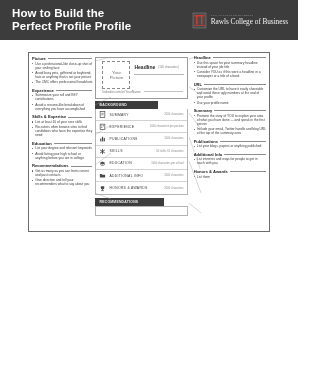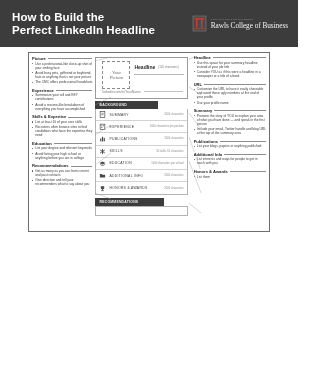--- a/index.html
+++ b/index.html
@@ -6,21 +6,21 @@
   html, body {
     width: 298px; height: 386px;
     background: #ffffff;
     font-family: "Liberation Sans", sans-serif;
     overflow: hidden;
   }
 
   
   .header {
     position: relative;
-    height: 47px;
+    height: 40px;
     background: #3c3c3c;
     display: flex;
     align-items: center;
     justify-content: space-between;
     padding: 0 10px 0 12px;
   }
   .header-title {
     color: #ffffff;
     font-size: 11.5px;
     font-weight: bold;
@@ -198,21 +198,21 @@
     border: 0.6px solid #b4b4b4;
     height: 10px;
   }
 </style>
 </head>
 <body>
 
 <div class="header">
   <div class="header-title">
     <span>How to Build the</span>
-    <span>Perfect LinkedIn Headline</span>
+    <span>Perfect Profile Profile</span>
   </div>
   <div class="logo">
     <span class="logo-mark">
       <svg viewBox="0 0 30 34" width="15" height="17">
         <rect x="2" y="2" width="26" height="30" fill="#4a4a4a" stroke="#8d8d8d" stroke-width="1"></rect>
         <path d="M5 6 h9 v3 h-3 v16 h-3 V9 H5 Z" fill="#cc3b2e"></path>
         <path d="M14 6 h11 v3 h-4 v16 h-3 V9 h-4 Z" fill="#cc3b2e"></path>
         <rect x="4" y="26" width="22" height="1.5" fill="#cc3b2e"></rect>
       </svg>
     </span>

